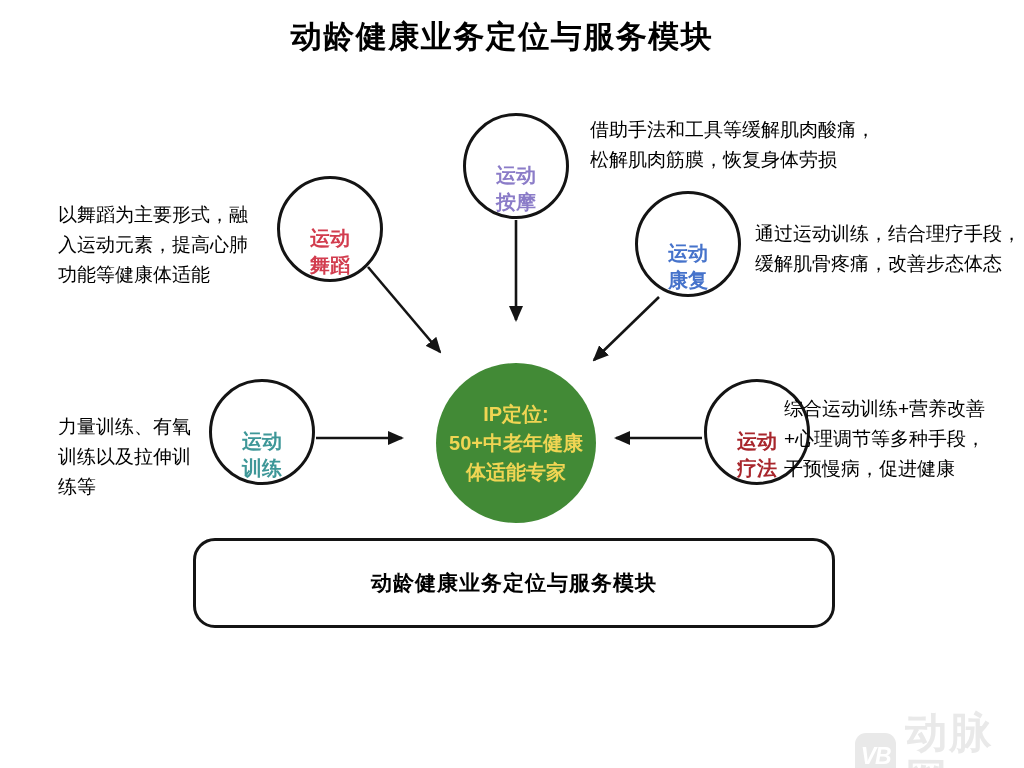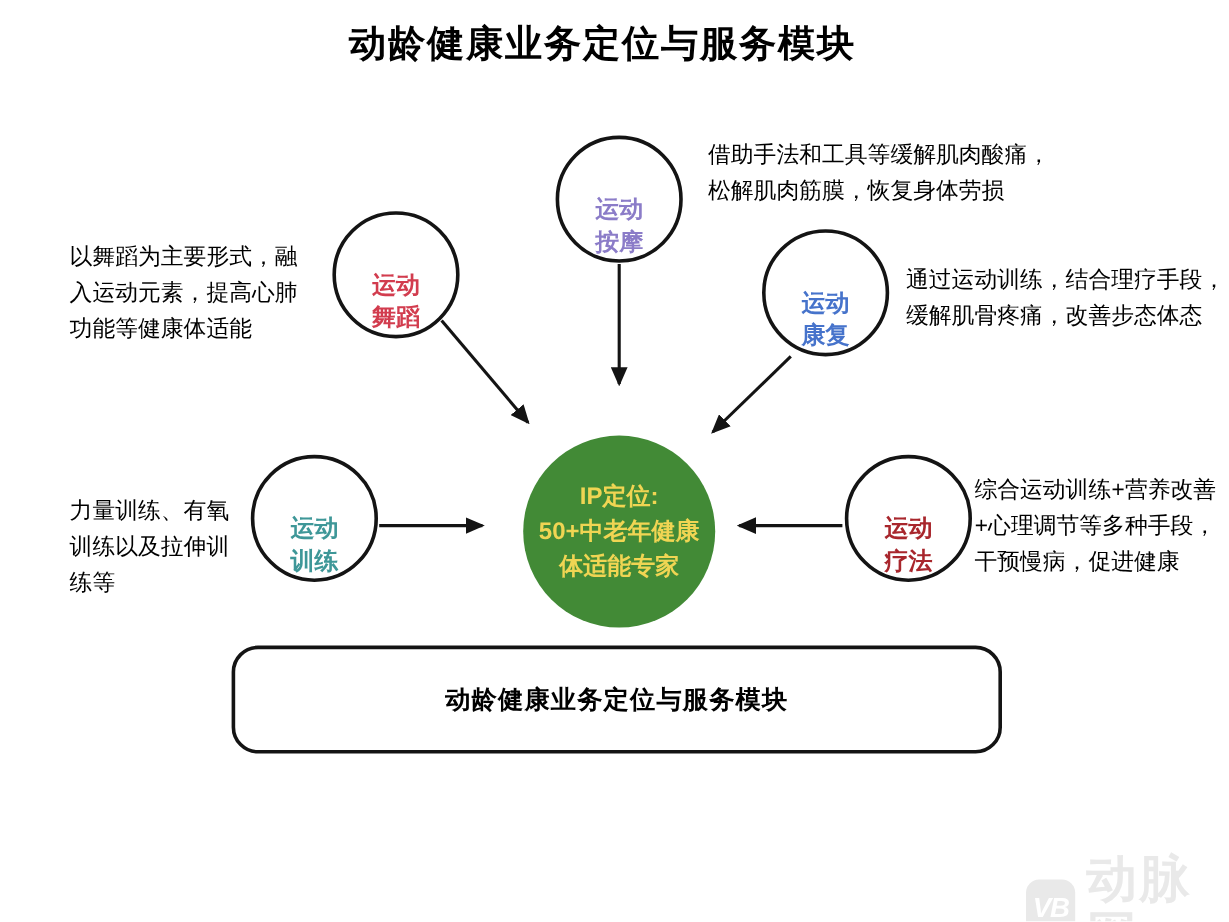--- a/index.html
+++ b/index.html
@@ -28,21 +28,21 @@
     display:flex; align-items:center; justify-content:center; text-align:center;
     font-weight:bold; font-size:20px; line-height:29px; white-space:pre-line;
   }
   .desc {
     position:absolute; font-size:19px; line-height:30px; color:#000; white-space:pre-line;
   }
   #desc-massage { left:590px; top:115px; }
   #desc-dance   { left:58px;  top:200px; }
   #desc-rehab   { left:755px; top:219px; }
   #desc-training{ left:58px;  top:412px; }
-  #desc-therapy { left:812px; top:394px;font-family:Liberation Mono, monospace; }
+  #desc-therapy { left:784px; top:394px; }
   .bottom-box {
     position:absolute; left:193px; top:538px; width:642px; height:90px;
     border:3px solid #141414; border-radius:22px; background:#fff;
     display:flex; align-items:center; justify-content:center;
     font-size:21px; font-weight:bold; letter-spacing:1px;
   }
   .watermark {
     position:absolute; left:855px; top:710px; display:flex; align-items:center; gap:9px;
   }
   .wm-logo {

